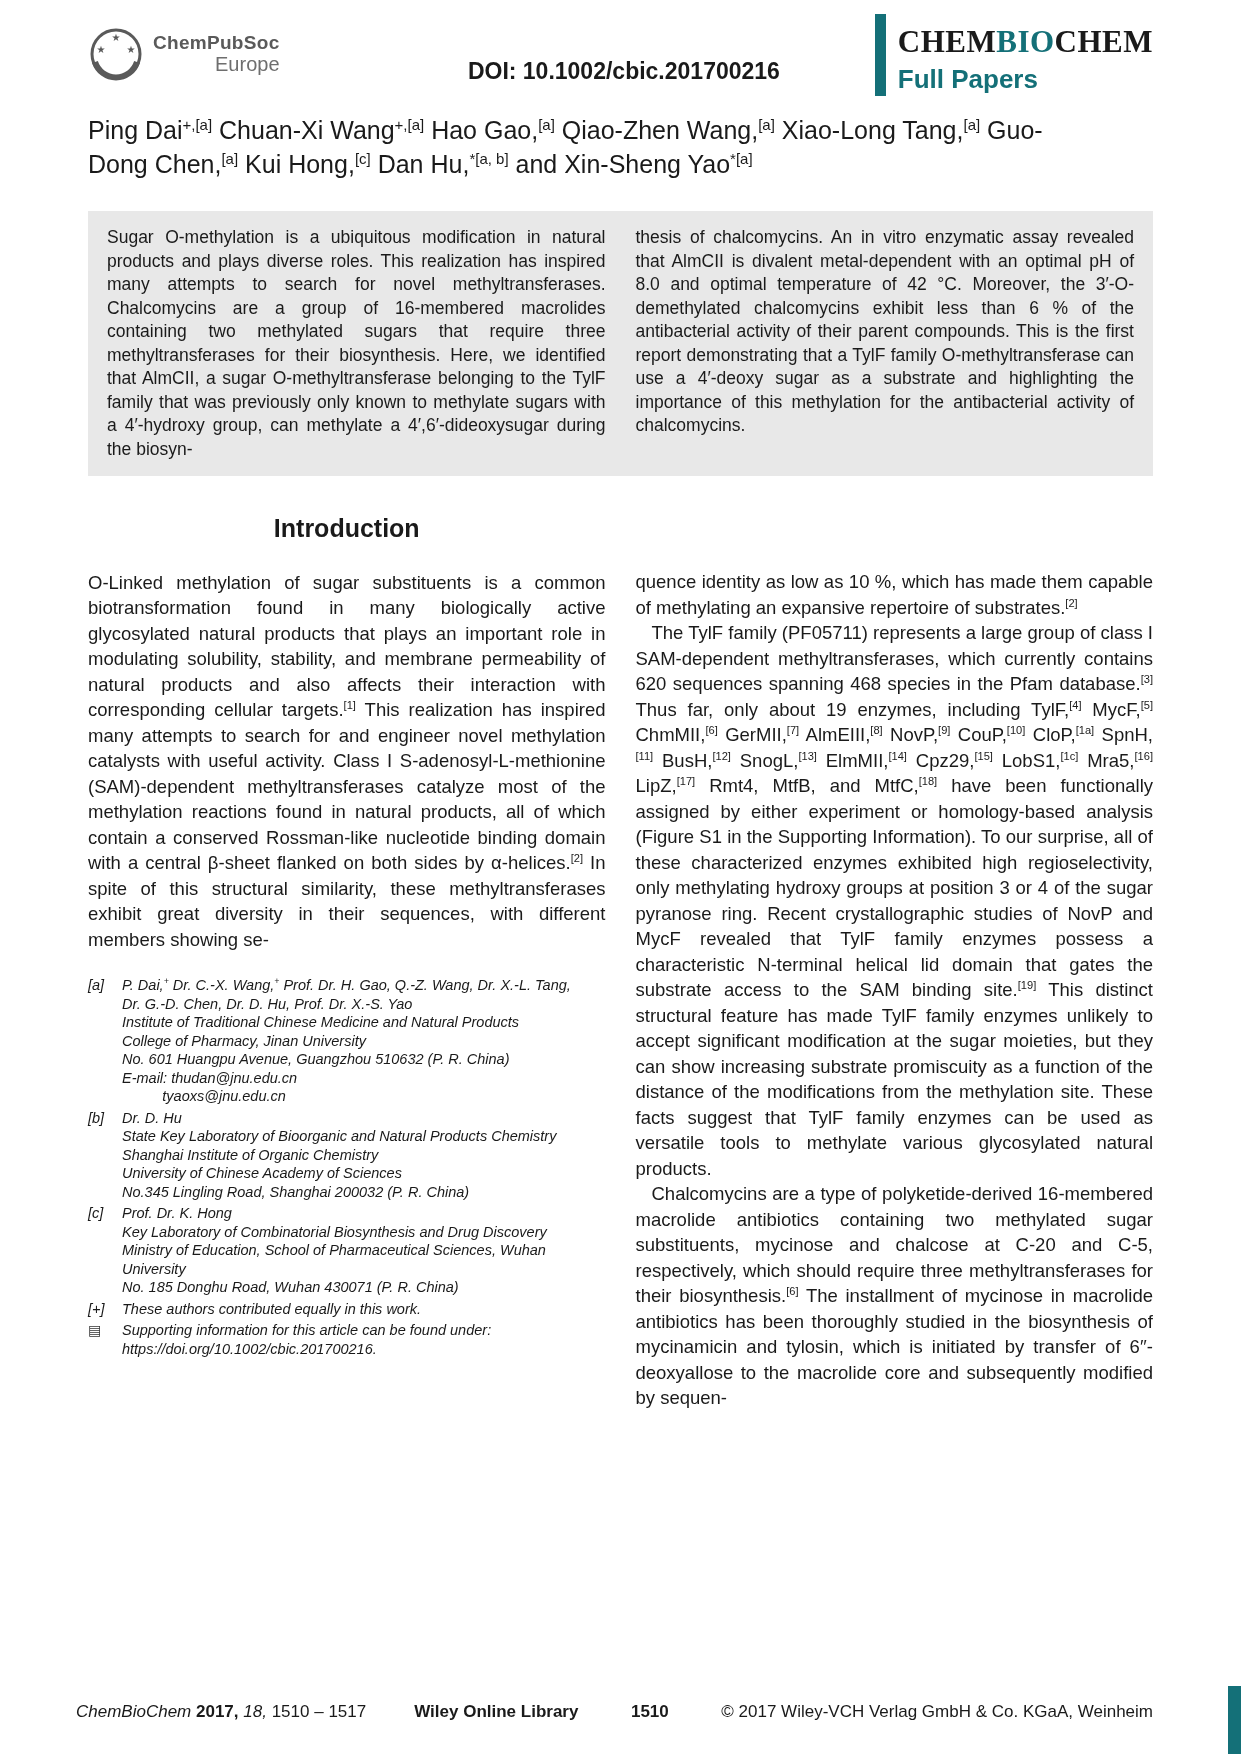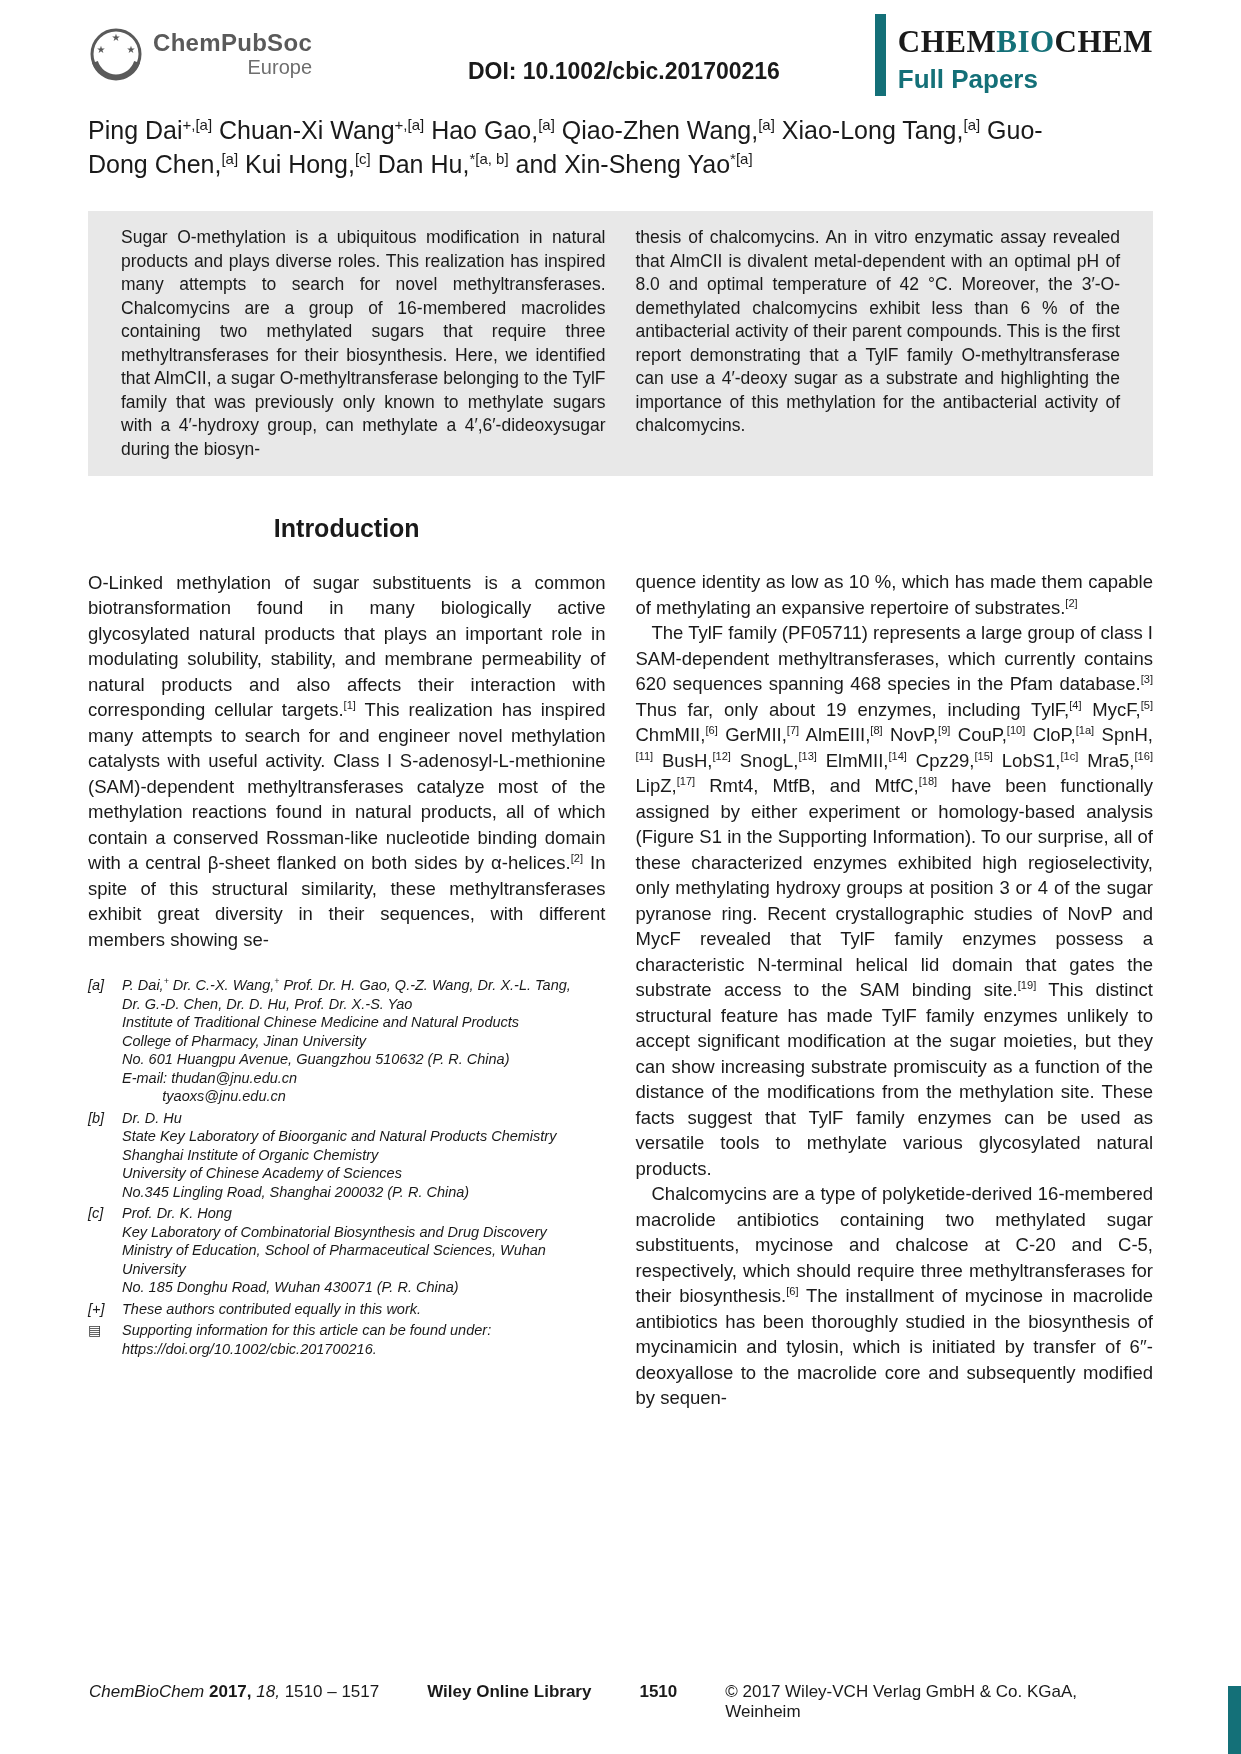--- a/index.html
+++ b/index.html
@@ -11,56 +11,56 @@
   *{box-sizing:border-box;margin:0;padding:0;}
   body{background:#ffffff;}
   .page{width:1241px;height:1754px;margin:0 auto;background:#fff;position:relative;
         font-family:"Liberation Sans",sans-serif;color:var(--text);overflow:hidden;}
   .inner{padding:26px 88px 0 88px;}
 
   
   .header{display:flex;align-items:flex-start;}
   .logo{display:flex;align-items:center;gap:9px;width:285px;flex:none;}
   .logo-mark{width:56px;height:56px;flex:none;}
-  .logo-name{font-size:24px;font-weight:bold;color:var(--logo-gray);letter-spacing:.3px;}
+  .logo-name{font-size:19px;font-weight:bold;color:var(--logo-gray);letter-spacing:.3px;}
   .logo-region{font-size:20px;color:#6e6e6e;text-align:right;margin-top:-1px;}
   .doi{flex:1;text-align:center;font-weight:bold;font-size:23px;padding-top:32px;white-space:nowrap;}
   .journal-block{flex:none;display:flex;gap:12px;}
   .accent-bar{width:11px;height:82px;background:var(--accent);margin-top:-12px;}
   .journal-name{font-family:"Liberation Serif",serif;font-weight:bold;font-size:31px;letter-spacing:.5px;line-height:1.05;}
   .journal-name .bio{color:var(--accent);}
   .article-type{color:var(--accent);font-weight:bold;font-size:26px;margin-top:5px;}
 
   
   .title{margin-top:46px;font-size:35px;line-height:44px;font-weight:bold;letter-spacing:-.2px;}
   .authors{margin-top:17px;font-size:25px;line-height:34px;}
   sup{font-size:60%;line-height:0;vertical-align:super;}
 
   
-  .abstract{margin-top:30px;background:var(--abstract-bg);padding:15px 33px;display:flex;gap:30px;
+  .abstract{margin-top:30px;background:var(--abstract-bg);padding:15px 19px;display:flex;gap:30px;
             font-size:17.5px;line-height:23.5px;text-align:justify;}
   .abstract .acol{flex:1;}
 
   
   .columns{margin-top:40px;display:flex;gap:30px;}
   .col{flex:1;font-size:18.5px;line-height:25.5px;text-align:justify;}
   .col h2{font-size:25px;font-weight:bold;margin:0 0 28px 0;text-align:center;}
   .col-right{padding-top:53px;}
   p.body-par{margin:0;}
   p.body-par.indent{text-indent:16px;}
 
   
   .footnotes{margin-top:24px;font-size:14.5px;line-height:18.5px;font-style:italic;text-align:left;}
   .fn-row{display:flex;gap:7px;margin-bottom:3px;}
   .fn-label{flex:none;width:27px;}
   .fn-ico{font-style:normal;font-size:14px;color:#333;}
   .fn-body{flex:1;min-width:0;}
 
   
-  .footer{position:absolute;left:89px;right:88px;bottom:32px;display:grid;
+  .footer{position:absolute;left:76px;right:88px;bottom:32px;display:grid;
           grid-template-columns:auto auto 1fr auto;gap:48px;align-items:baseline;font-size:17px;}
   .f-ref .i{font-style:italic;}
   .f-ref .b{font-weight:bold;}
   .f-library{font-weight:bold;}
   .f-page{text-align:center;font-weight:bold;}
   .f-copy{text-align:left;}
   .corner-tab{position:absolute;right:0;bottom:0;width:13px;height:68px;background:var(--accent);}
 </style>
 </head>
 <body>

